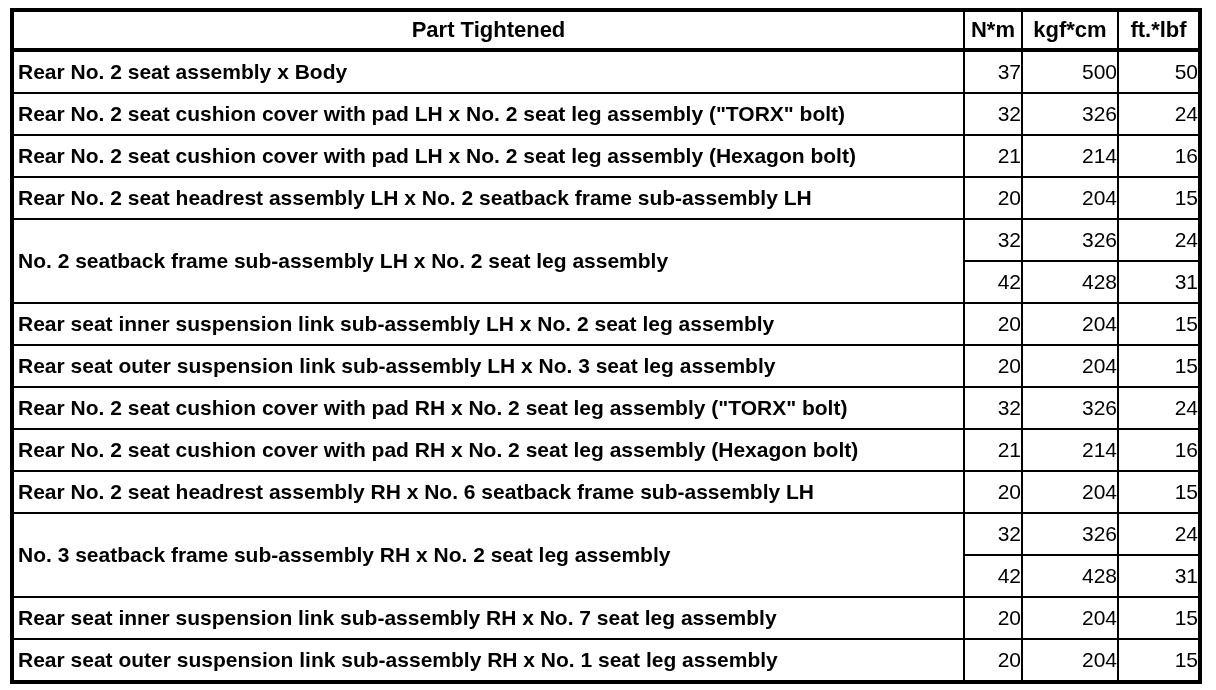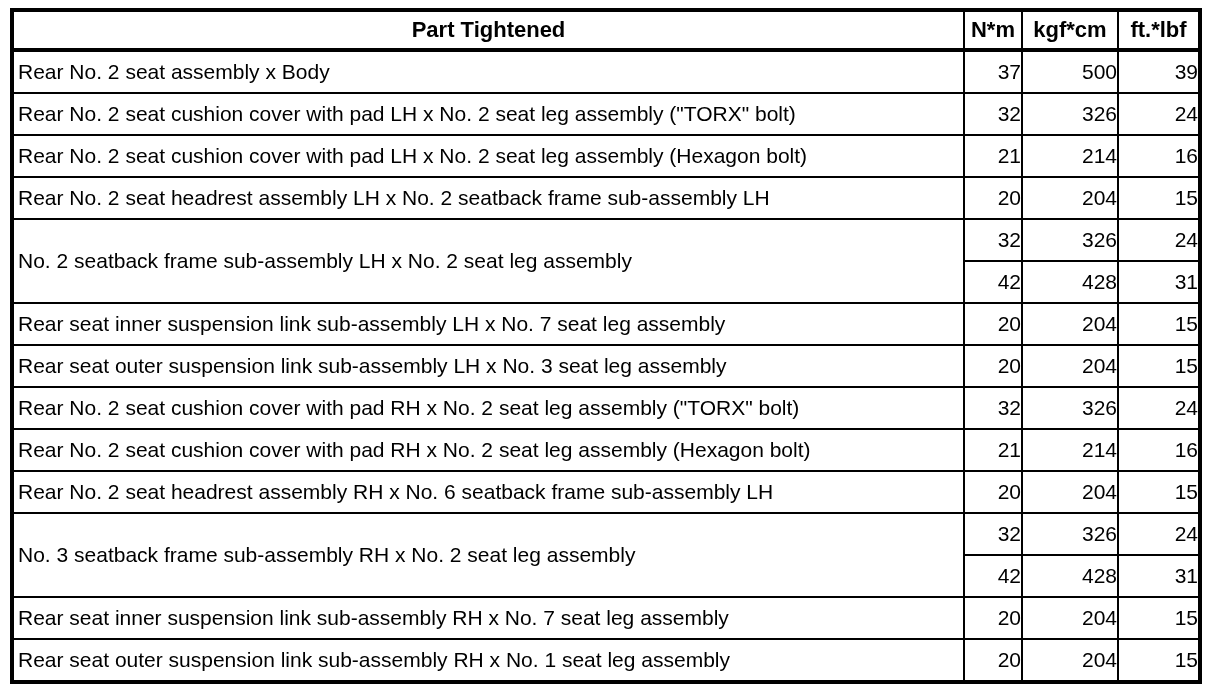--- a/index.html
+++ b/index.html
@@ -37,21 +37,21 @@
     padding: 0 2px;
   }
   table.torque-table td {
     height: 40px;
     font-size: 21px;
     vertical-align: middle;
   }
   td.part-cell {
     text-align: left;
     padding: 0 4px;
-    font-weight: normal;
+    font-weight: bold;
   }
   td.value-cell {
     text-align: right;
     padding: 0;
   }
   col.col-part  { width: 952px; }
   col.col-nm    { width: 58px; }
   col.col-kgf   { width: 96px; }
   col.col-ftlbf { width: 82px; }
 </style>
@@ -71,21 +71,21 @@
       <th>N*m</th>
       <th>kgf*cm</th>
       <th>ft.*lbf</th>
     </tr>
   </thead>
   <tbody id="table-body">
       <tr>
         <td class="part-cell" rowspan="1">Rear No. 2 seat assembly x Body</td>
         <td class="value-cell">37</td>
         <td class="value-cell">500</td>
-        <td class="value-cell">39</td>
+        <td class="value-cell">50</td>
       </tr>
       <tr>
         <td class="part-cell" rowspan="1">Rear No. 2 seat cushion cover with pad LH x No. 2 seat leg assembly ("TORX" bolt)</td>
         <td class="value-cell">32</td>
         <td class="value-cell">326</td>
         <td class="value-cell">24</td>
       </tr>
       <tr>
         <td class="part-cell" rowspan="1">Rear No. 2 seat cushion cover with pad LH x No. 2 seat leg assembly (Hexagon bolt)</td>
         <td class="value-cell">21</td>
@@ -103,21 +103,21 @@
         <td class="value-cell">32</td>
         <td class="value-cell">326</td>
         <td class="value-cell">24</td>
       </tr>
       <tr>
         <td class="value-cell">42</td>
         <td class="value-cell">428</td>
         <td class="value-cell">31</td>
       </tr>
       <tr>
-        <td class="part-cell" rowspan="1">Rear seat inner suspension link sub-assembly LH x No. 7 seat leg assembly</td>
+        <td class="part-cell" rowspan="1">Rear seat inner suspension link sub-assembly LH x No. 2 seat leg assembly</td>
         <td class="value-cell">20</td>
         <td class="value-cell">204</td>
         <td class="value-cell">15</td>
       </tr>
       <tr>
         <td class="part-cell" rowspan="1">Rear seat outer suspension link sub-assembly LH x No. 3 seat leg assembly</td>
         <td class="value-cell">20</td>
         <td class="value-cell">204</td>
         <td class="value-cell">15</td>
       </tr>

